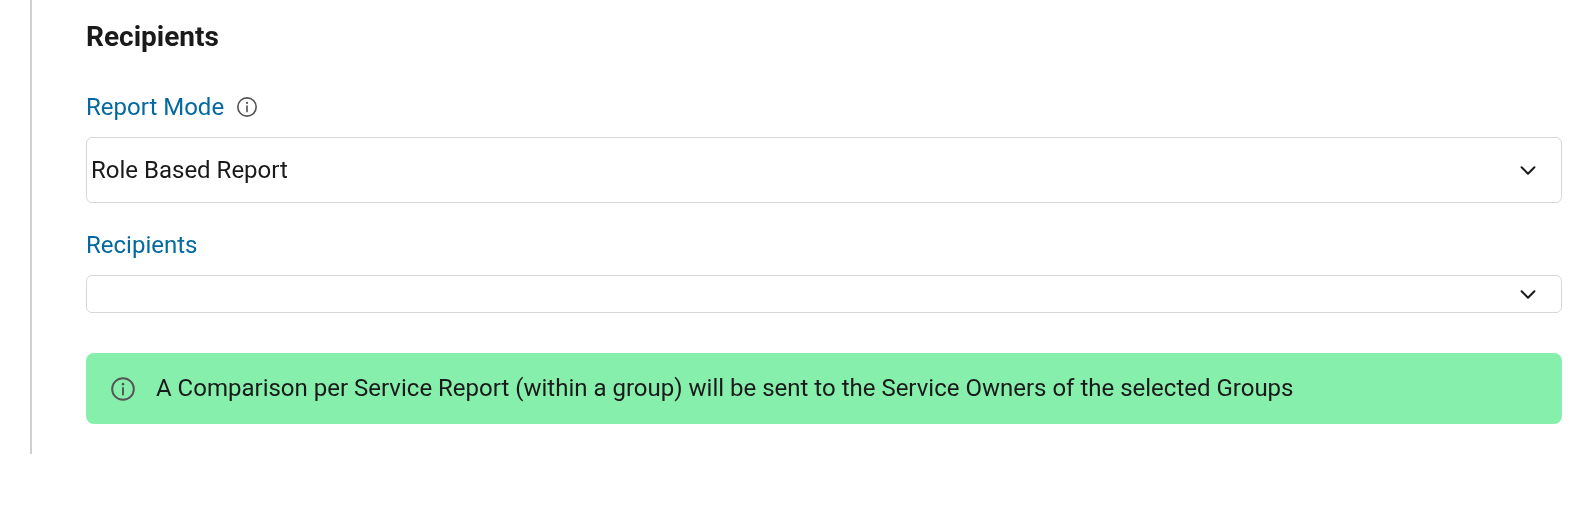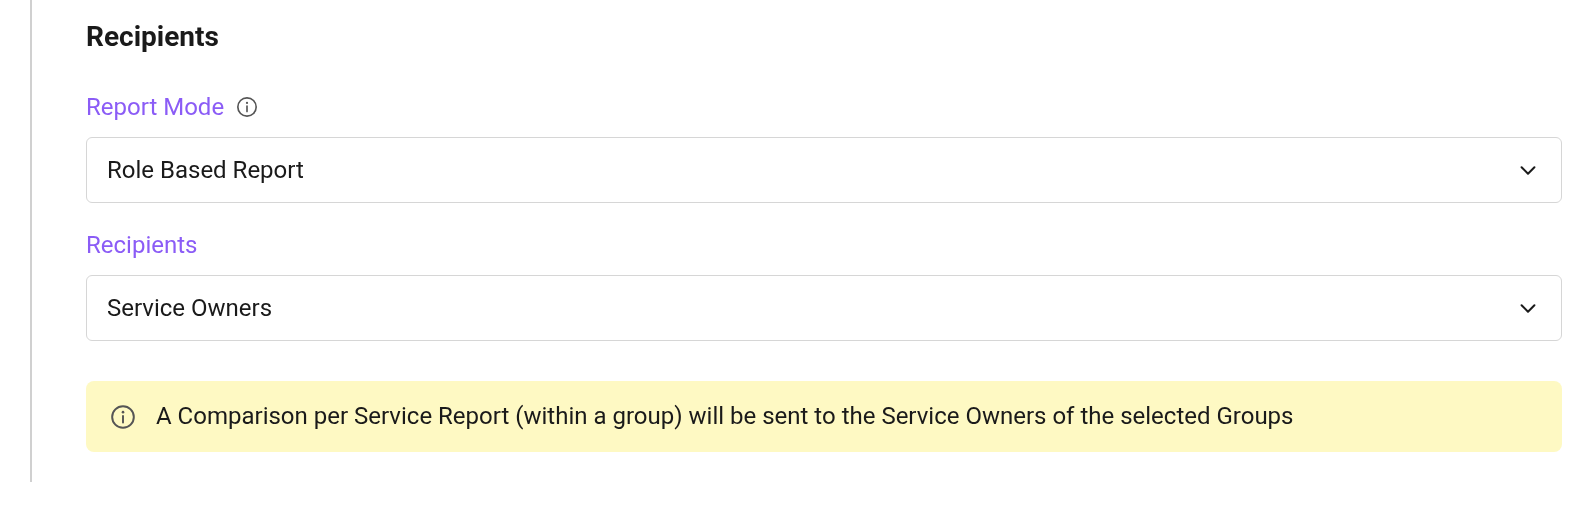--- a/index.html
+++ b/index.html
@@ -30,39 +30,39 @@
     }
     .field-label-row {
       display: flex;
       align-items: center;
       gap: 12px;
       margin-bottom: 16px;
     }
     .field-label {
       font-size: 24px;
       font-weight: 400;
-      color: #8b5cf6;
+      color: #0369a1;
     }
     .info-icon {
       width: 22px;
       height: 22px;
       display: inline-flex;
       align-items: center;
       justify-content: center;
     }
     .info-icon svg {
       width: 22px;
       height: 22px;
     }
     .select-box {
       width: 100%;
       border: 1px solid #d6d6d6;
       border-radius: 6px;
       background: #ffffff;
-      padding: 18px 50px 18px 20px;
+      padding: 18px 50px 18px 4px;
       font-size: 24px;
       color: #1a1a1a;
       position: relative;
       display: flex;
       align-items: center;
       justify-content: space-between;
       cursor: pointer;
     }
     .select-caret {
       position: absolute;
@@ -71,21 +71,21 @@
       transform: translateY(-50%);
       display: inline-flex;
       align-items: center;
       justify-content: center;
     }
     .select-caret svg {
       width: 22px;
       height: 22px;
     }
     .info-banner {
-      background: #fef9c3;
+      background: #86efac;
       border-radius: 8px;
       padding: 20px 24px;
       display: flex;
       align-items: center;
       gap: 20px;
       margin-top: 40px;
     }
     .info-banner-icon {
       flex-shrink: 0;
       display: inline-flex;
@@ -127,21 +127,20 @@
         </svg>
       </span>
     </div>
   </div>
 
   <div class="field-group">
     <div class="field-label-row">
       <span class="field-label">Recipients</span>
     </div>
     <div class="select-box">
-      <span>Service Owners</span>
       <span class="select-caret">
         <svg viewBox="0 0 24 24" fill="none" stroke="#1a1a1a" stroke-width="2.2" stroke-linecap="round" stroke-linejoin="round">
           <polyline points="5 9 12 16 19 9"></polyline>
         </svg>
       </span>
     </div>
   </div>
 
   <div class="info-banner">
     <span class="info-banner-icon">

